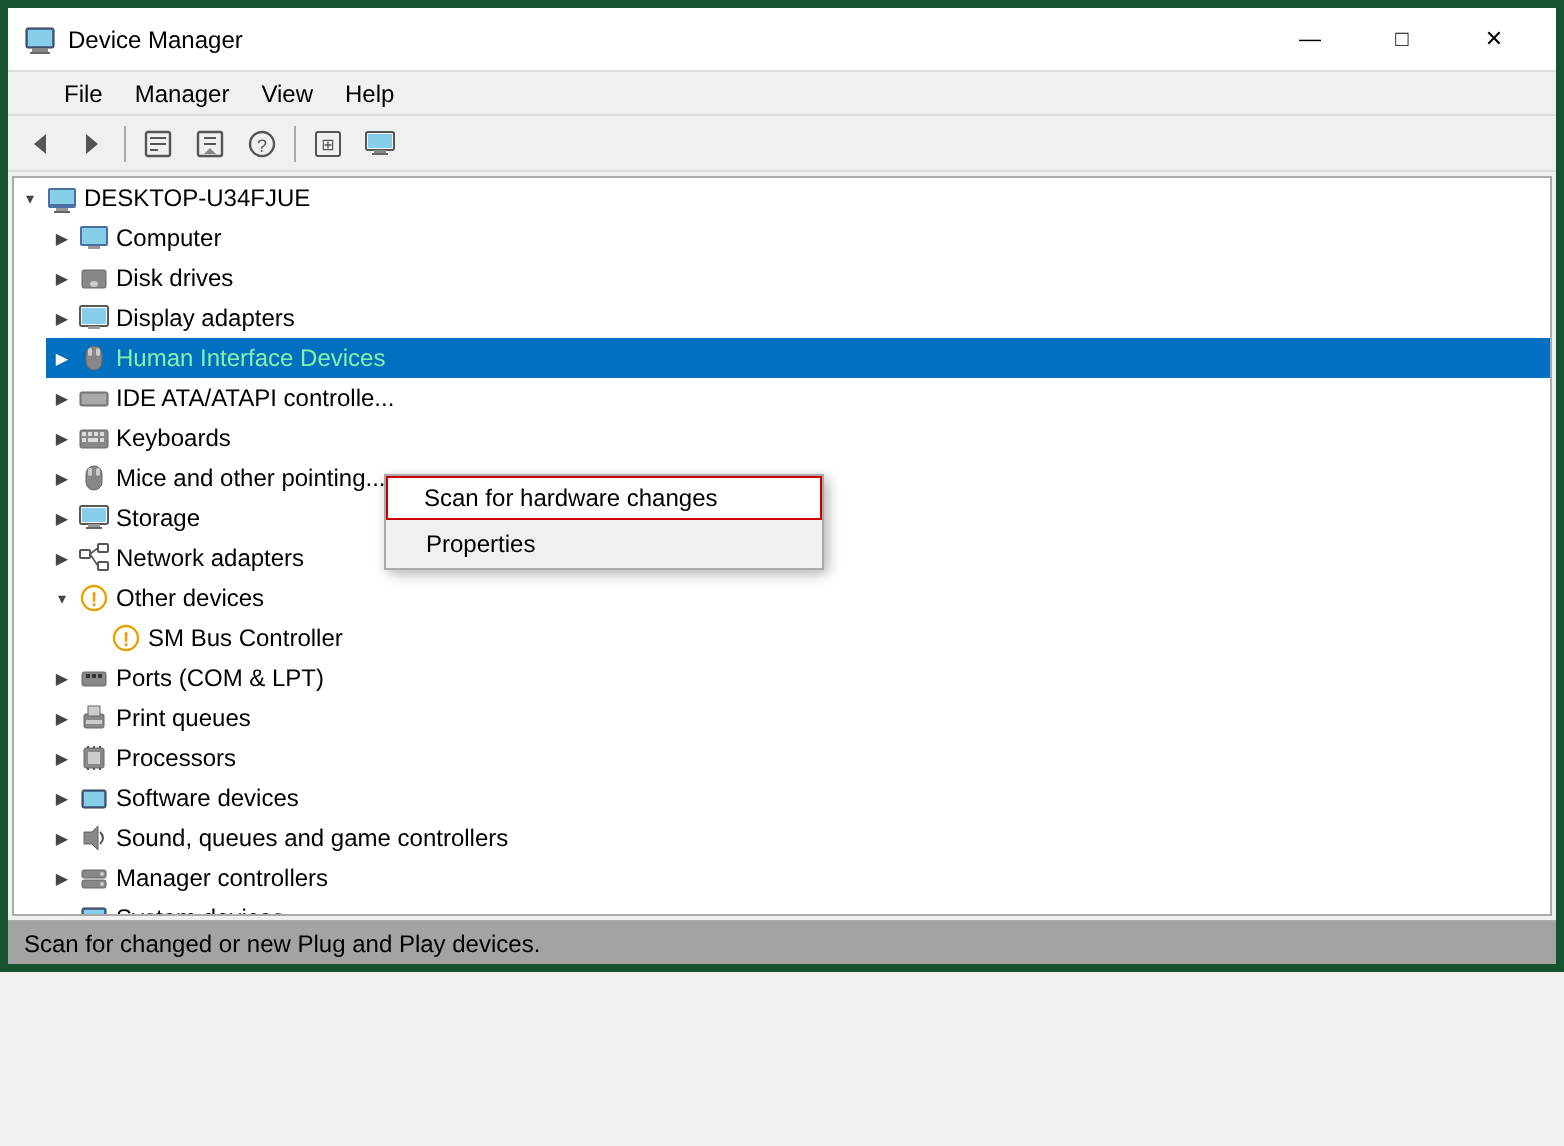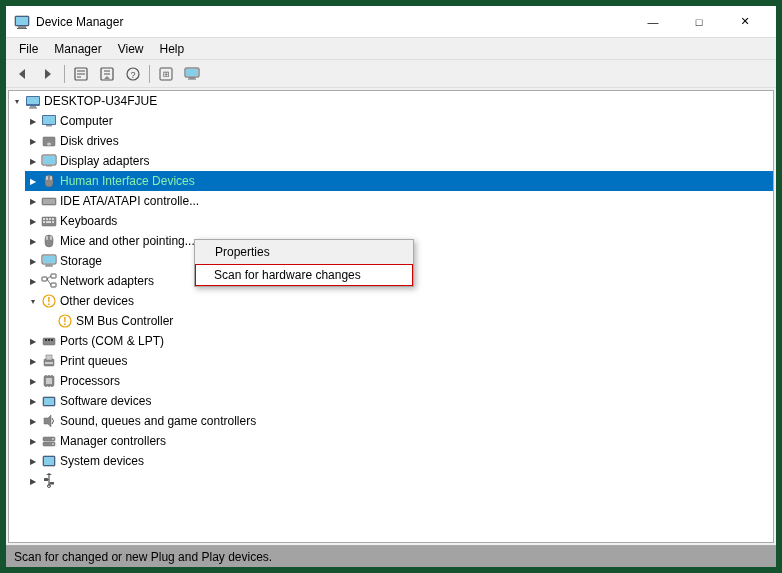--- a/index.html
+++ b/index.html
@@ -6,23 +6,23 @@
     body {
       font-family: 'Segoe UI', Tahoma, Geneva, Verdana, sans-serif;
       font-size: 12px;
       background: #f0f0f0;
       width: 782px;
       height: 573px;
       overflow: hidden;
     }
     .window {
       width: 782px;
-      height: 573px;
+      height: 486px;
       background: #f0f0f0;
-      border: 6px solid #14532d;
+      border: 4px solid #14532d;
       display: flex;
       flex-direction: column;
     }
     .title-bar {
       background: #fff;
       padding: 6px 8px;
       display: flex;
       align-items: center;
       justify-content: space-between;
       border-bottom: 1px solid #ddd;
@@ -52,21 +52,21 @@
       background: transparent;
       cursor: pointer;
       font-size: 11px;
       display: flex;
       align-items: center;
       justify-content: center;
     }
     .menu-bar {
       background: #f0f0f0;
       display: flex;
-      padding: 2px 5px;
+      padding: 2px 20px;
       border-bottom: 1px solid #ddd;
       height: 22px;
     }
     .menu-item {
       padding: 2px 8px;
       cursor: pointer;
       font-size: 12px;
     }
     .toolbar {
       background: #f0f0f0;
@@ -311,25 +311,25 @@
           <svg width="16" height="16" viewBox="0 0 16 16">
             <rect x="4" y="2" width="8" height="12" rx="4" fill="#888" stroke="#666" stroke-width="0.5"></rect>
             <rect x="5" y="3" width="2" height="4" rx="1" fill="#ccc"></rect>
             <rect x="9" y="3" width="2" height="4" rx="1" fill="#ccc"></rect>
           </svg>
         </div>
         <span style="color:#86efac">Human Interface Devices</span>
       </div>
 
       <div class="context-menu">
+        <div class="context-menu-item active">
+          <span>Scan for hardware changes</span>
+        </div>
         <div class="context-menu-item">
           <span>Properties</span>
-        </div>
-        <div class="context-menu-item active">
-          <span>Scan for hardware changes</span>
         </div>
       </div>
 
       <div class="tree-item indent-1">
         <div class="expand-arrow">▶</div>
         <div class="tree-icon">
           <svg width="16" height="16" viewBox="0 0 16 16">
             <rect x="1" y="5" width="14" height="7" rx="1" fill="#888" stroke="#666" stroke-width="0.5"></rect>
             <rect x="2" y="6" width="12" height="5" fill="#aaa"></rect>
           </svg>

